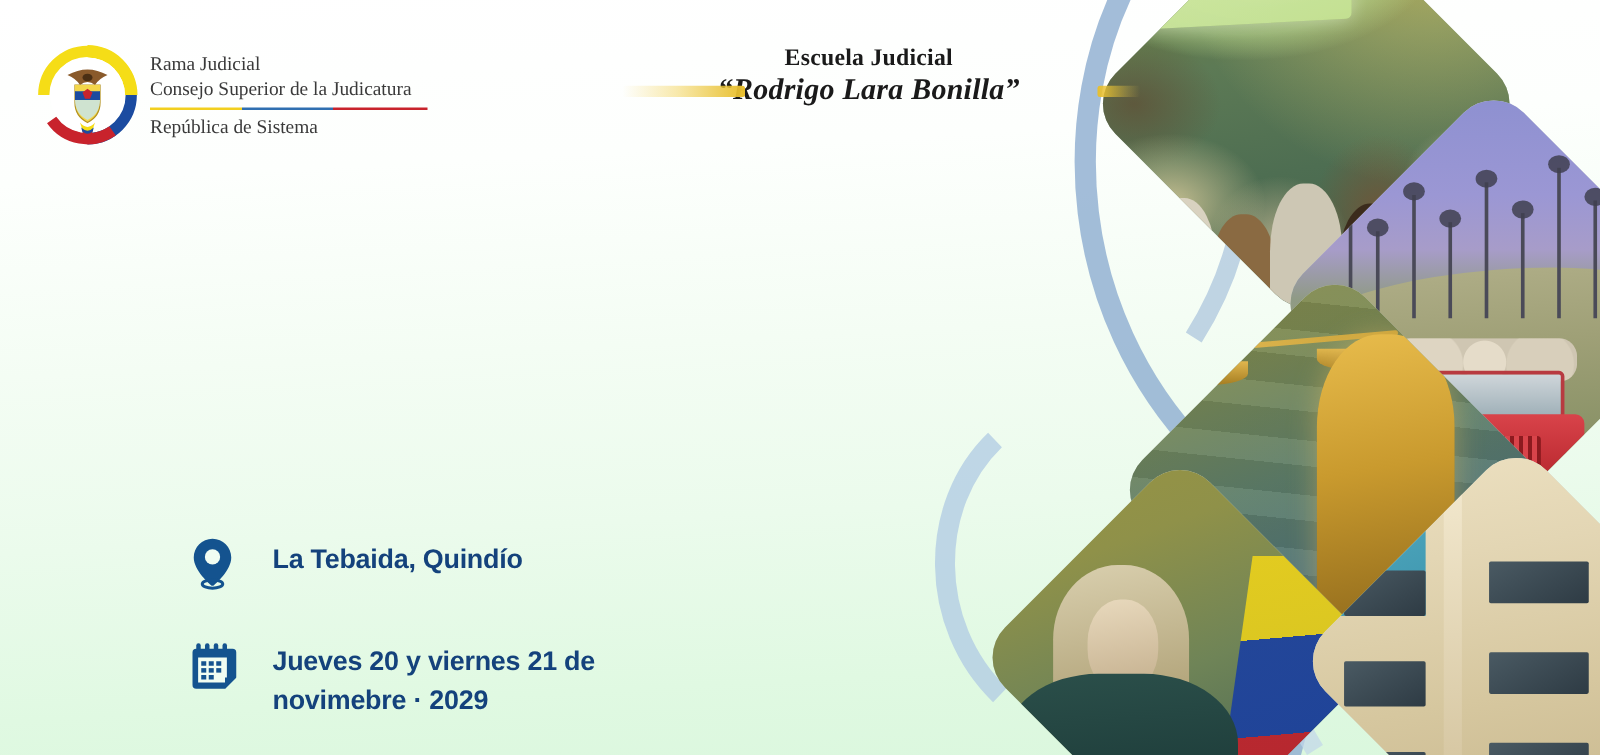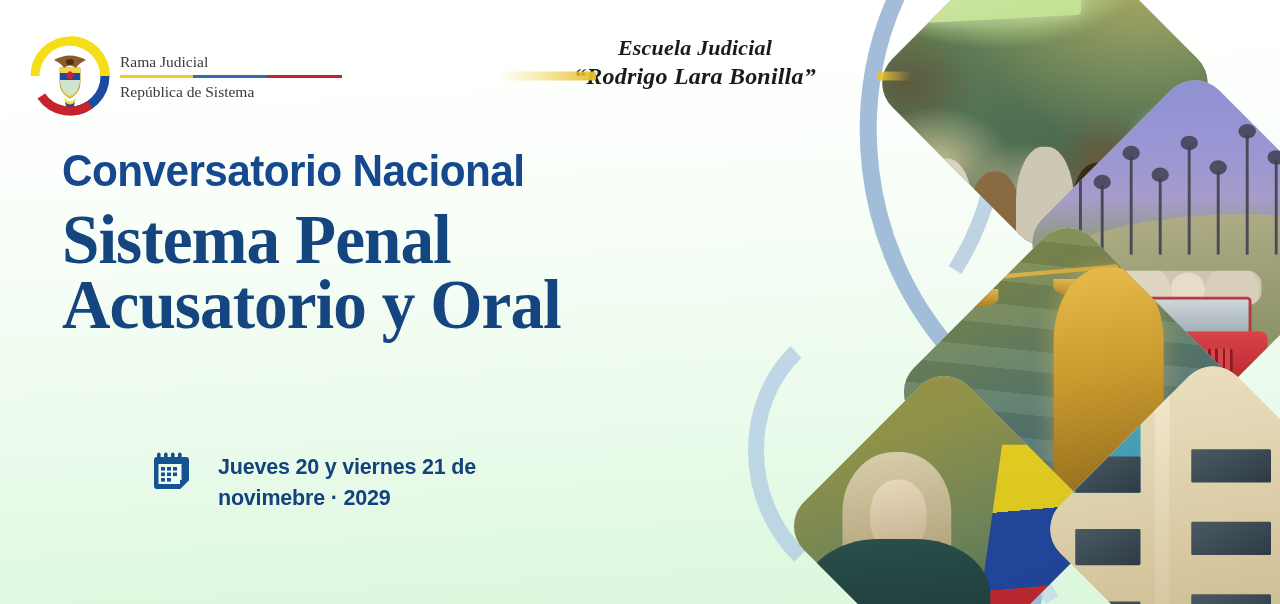--- a/index.html
+++ b/index.html
@@ -185,22 +185,22 @@
   .rama-text{padding-top:2px;}
   .rama-l1{font-family:"Liberation Serif", serif;font-size:15.5px;color:#3a3a3a;line-height:1.32;white-space:nowrap;}
   .rama-rule{
     width:222px;height:2.5px;margin:3px 0 4px 0;
     background:linear-gradient(90deg,#f2cf1f 0%,#f2cf1f 33%,#2f6fb0 33%,#2f6fb0 66%,#c8232c 66%,#c8232c 100%);
   }
   .rama-l2{font-family:"Liberation Serif", serif;font-size:15.5px;color:#3a3a3a;line-height:1.3;white-space:nowrap;}
 
   .escuela{position:absolute;left:500px;top:36px;width:390px;text-align:center;}
   .escuela .l1{
-    font-family:"Liberation Serif", serif;font-style:italic;font-weight:bold;
-    font-size:22px;color:#1a1a1a;letter-spacing:.2px;line-height:1.12;
+    font-family:"Liberation Serif", serif;font-weight:bold;
+    font-size:19px;color:#1a1a1a;letter-spacing:.2px;line-height:1.12;
   }
   .escuela .row2{position:relative;display:flex;align-items:center;justify-content:center;margin-top:2px;}
   .escuela .l2{
     font-family:"Liberation Serif", serif;font-style:italic;font-weight:bold;
     font-size:24px;color:#1a1a1a;letter-spacing:.2px;white-space:nowrap;
   }
   .gold-left{
     position:absolute;left:-2px;top:50%;transform:translateY(-50%);
     width:98px;height:9px;border-radius:2px;
     background:linear-gradient(90deg,rgba(241,206,70,0) 0%,rgba(241,206,70,.45) 45%,#e8bf2e 100%);
@@ -355,44 +355,48 @@
         <path d="M36 50 h20 q0 11 -10 16 q-10 -5 -10 -16z" fill="#cfe3d0"></path>
         <path d="M42 44 l4 -3 l4 3 l-2 5 h-4z" fill="#c8232c"></path>
 
         <path d="M40 68 q6 7 12 0 l-2 6 q-4 4 -8 0z" fill="#f5dd17"></path>
         <path d="M41 72 q5 5 10 0 l-1 4 q-4 3 -8 0z" fill="#1b4ba0"></path>
         <path d="M42 75 q4 4 8 0 l-1 3 q-3 2 -6 0z" fill="#c8232c"></path>
       </svg>
     </div>
     <div class="rama-text">
       <div class="rama-l1">Rama Judicial</div>
+      <div class="rama-l1">Consejo Superior de la Judicatura</div>
       <div class="rama-rule"></div>
       <div class="rama-l2">República de Sistema</div>
     </div>
   </div>
 
   <div class="escuela">
     <div class="l1">Escuela Judicial</div>
     <div class="row2">
       <span class="gold-left"></span>
       <span class="l2">“Rodrigo Lara Bonilla”</span>
       <span class="gold-right"></span>
     </div>
   </div>
 
-  <div class="title-wrap">
-    <div class="t-kicker">Conversatorio Nacional</div>
-    <div class="t-main">
-      <div>Sistema Penal</div>
-      <div class="l2">Acusatorio y Oral</div>
-    </div>
-  </div>
 
   <div class="info">
 
+    <div class="info-row">
+      <span class="icon-box">
+        <svg width="44" height="44" viewBox="0 0 44 44" aria-hidden="true">
+          <path d="M22 3 C13.7 3 7 9.7 7 18 c0 10.5 13 21.5 14 22.3 c.6 .5 1.4 .5 2 0 C24 39.5 37 28.5 37 18 C37 9.7 30.3 3 22 3 z" fill="#14538f"></path>
+          <circle cx="22" cy="17.5" r="6.1" fill="#f1fdf2"></circle>
+          <ellipse cx="22" cy="39.2" rx="8.2" ry="3.3" fill="none" stroke="#14538f" stroke-width="2.4"></ellipse>
+        </svg>
+      </span>
+      <span class="info-text">La Tebaida, Quindío</span>
+    </div>
 
     <div class="info-row">
       <span class="icon-box">
         <svg width="44" height="44" viewBox="0 0 44 44" aria-hidden="true">
           <g fill="#14538f">
             <rect x="9" y="4.5" width="3.6" height="7" rx="1.8"></rect>
             <rect x="16" y="4.5" width="3.6" height="7" rx="1.8"></rect>
             <rect x="23" y="4.5" width="3.6" height="7" rx="1.8"></rect>
             <rect x="30" y="4.5" width="3.6" height="7" rx="1.8"></rect>
           </g>

